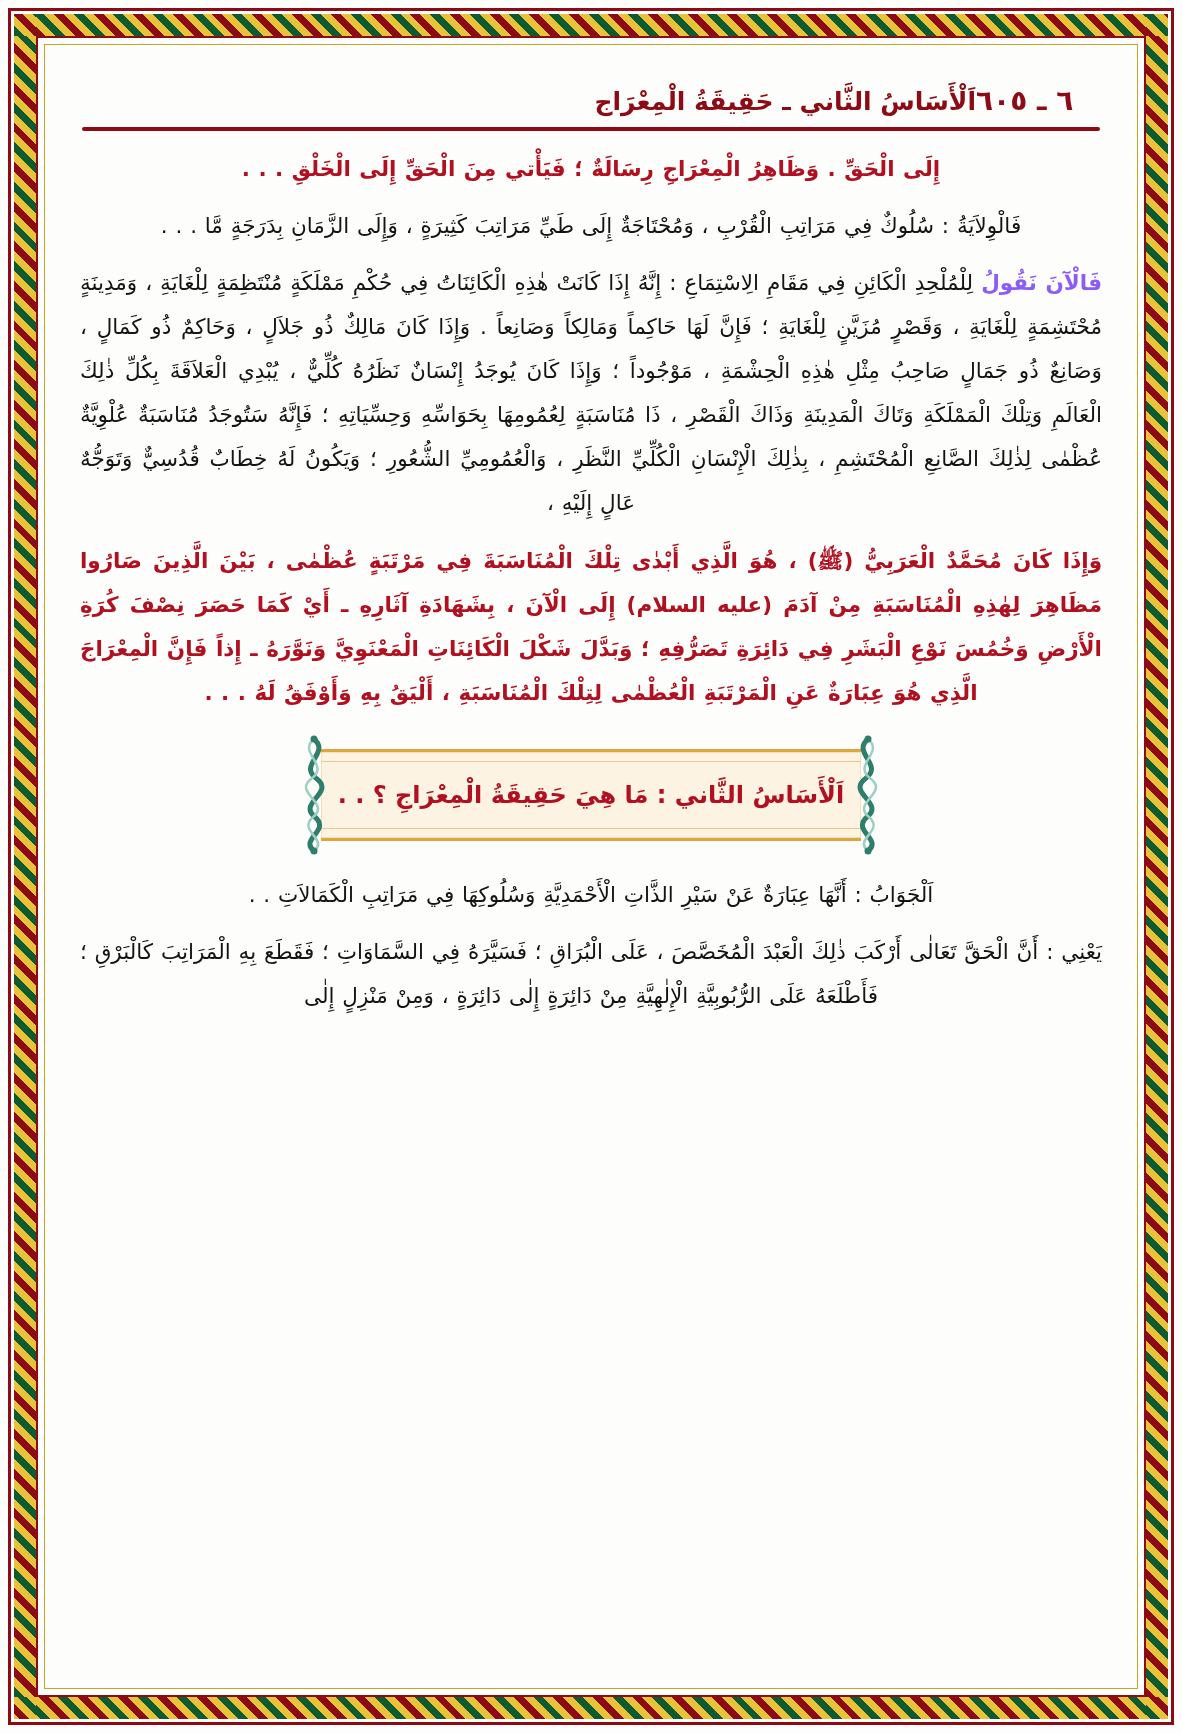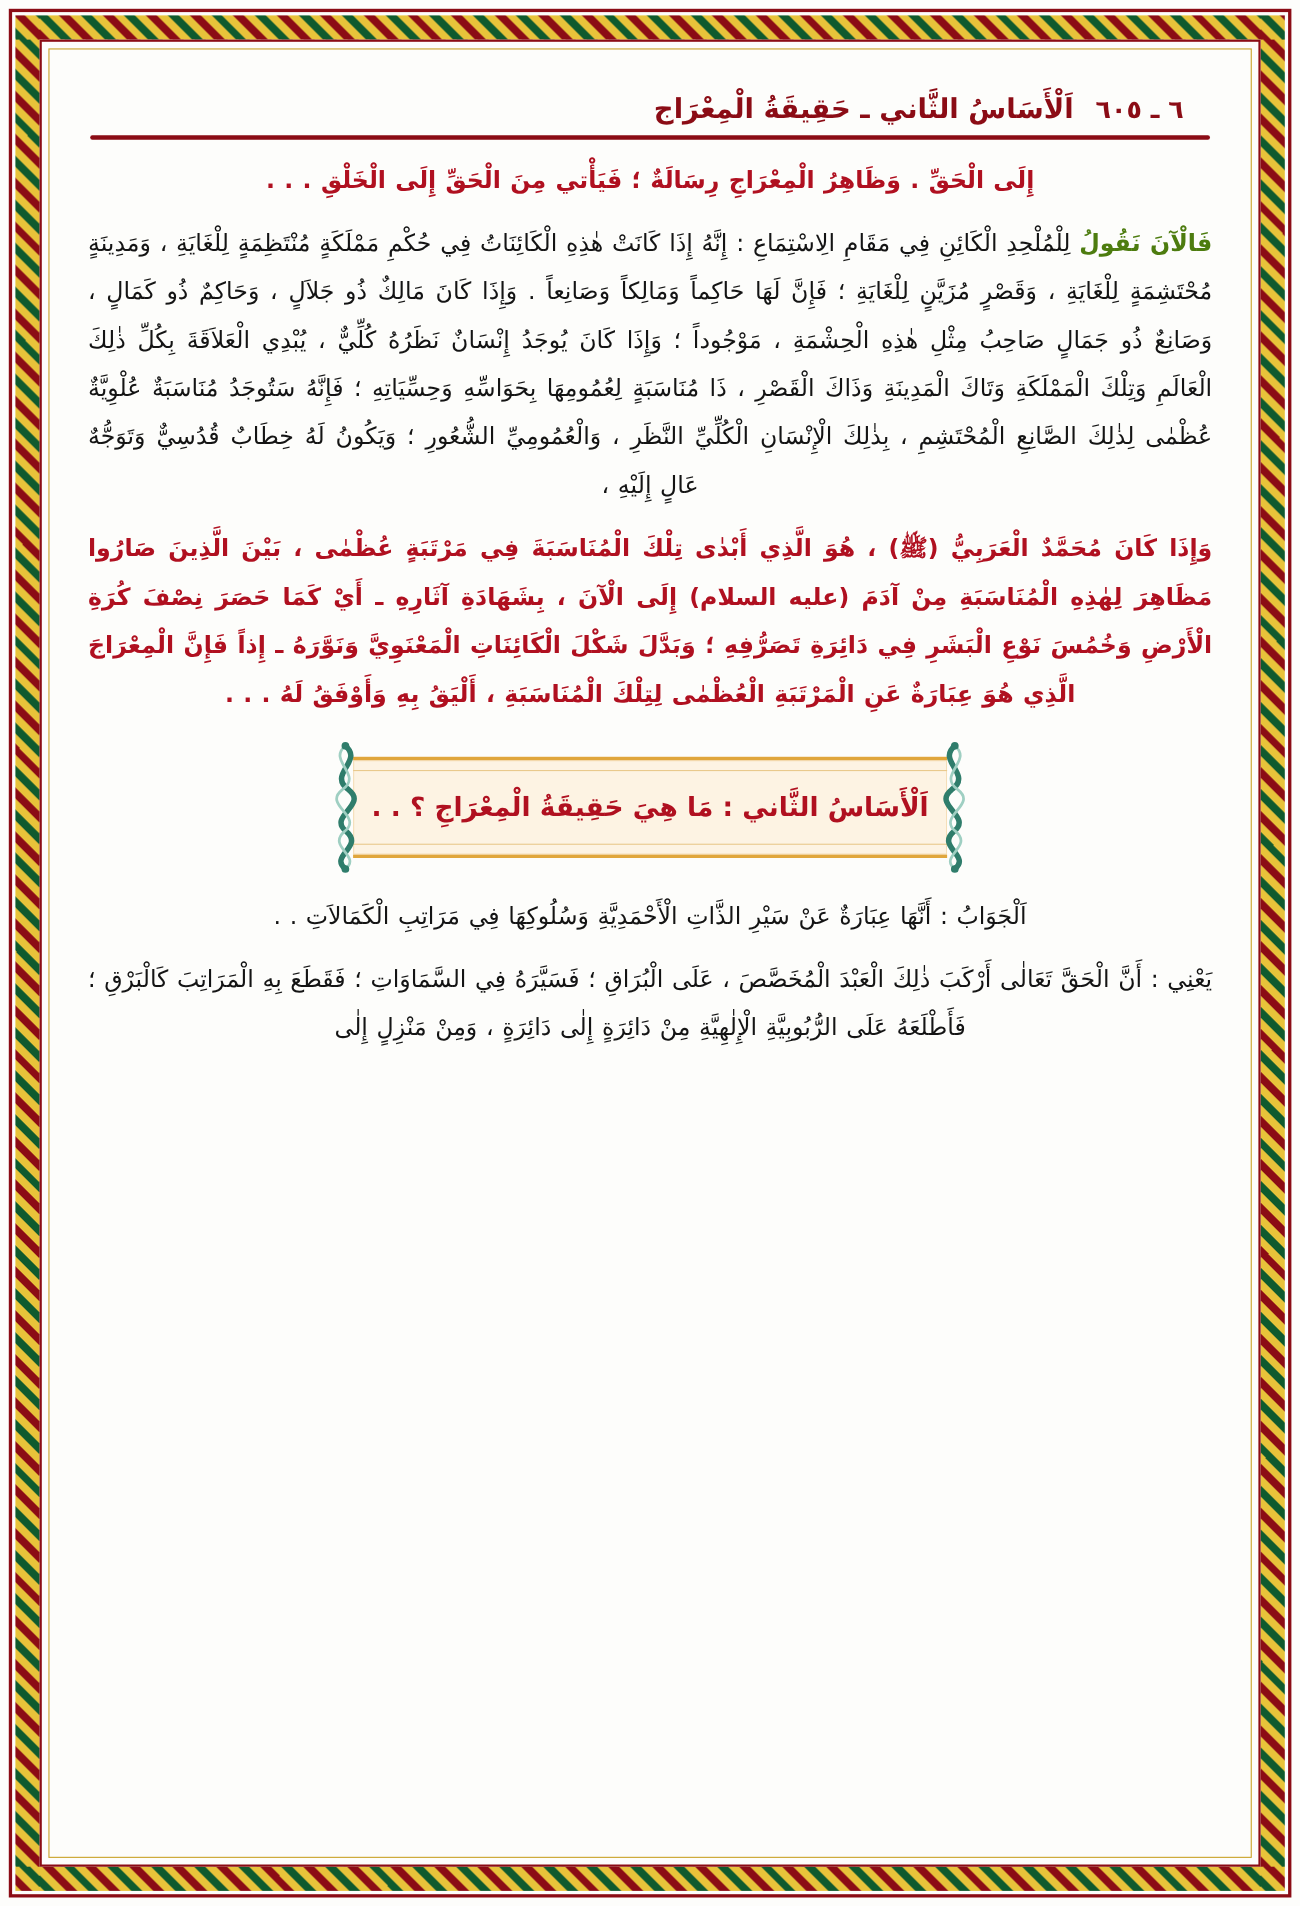--- a/index.html
+++ b/index.html
@@ -68,24 +68,24 @@
   }
   .header-title {
     flex: 1;
     color: #8b0c15;
     font-size: 25px;
     font-weight: bold;
     letter-spacing: 0;
   }
   .header-page {
     color: #8b0c15;
-    font-size: 23px;
+    font-size: 28px;
     font-weight: bold;
     min-width: 120px;
-    text-align: center;
+    text-align: left;
     direction: rtl;
   }
   .header-rule {
     margin: 8px 2px 16px 2px;
     height: 4px;
     background: #8b0c15;
     border-radius: 2px;
   }
 
   .para {
@@ -99,21 +99,21 @@
     word-spacing: 1px;
   }
   .para.red {
     color: #b01020;
     font-weight: bold;
   }
   .para.black {
     color: #141414;
   }
   .lead {
-    color: #4d7c0f;
+    color: #8b5cf6;
     font-weight: bold;
   }
 
   
   .ornament-box {
     position: relative;
     margin: 20px auto 18px auto;
     width: 600px;
     height: 120px;
   }
@@ -168,20 +168,21 @@
     <div class="header-row">
       <div class="header-page">٦ ـ ٦٠٥</div>
       <div class="header-title">اَلْأَسَاسُ الثَّاني ـ حَقِيقَةُ الْمِعْرَاج</div>
       <div class="header-page" style="visibility:hidden">&nbsp;</div>
     </div>
 
     <div class="header-rule"></div>
 
     <p class="para red">إِلَى الْحَقِّ . وَظَاهِرُ الْمِعْرَاجِ رِسَالَةٌ ؛ فَيَأْتي مِنَ الْحَقِّ إِلَى الْخَلْقِ . . .</p>
 
+    <p class="para black">فَالْوِلاَيَةُ : سُلُوكٌ فِي مَرَاتِبِ الْقُرْبِ ، وَمُحْتَاجَةٌ إِلَى طَيِّ مَرَاتِبَ كَثِيرَةٍ ، وَإِلَى الزَّمَانِ بِدَرَجَةٍ مَّا . . .</p>
 
 
     <p class="para black"><span class="lead">فَالْآنَ نَقُولُ</span><span> لِلْمُلْحِدِ الْكَائِنِ فِي مَقَامِ الِاسْتِمَاعِ : إِنَّهُ إِذَا كَانَتْ هٰذِهِ الْكَائِنَاتُ فِي حُكْمِ مَمْلَكَةٍ مُنْتَظِمَةٍ لِلْغَايَةِ ، وَمَدِينَةٍ مُحْتَشِمَةٍ لِلْغَايَةِ ، وَقَصْرٍ مُزَيَّنٍ لِلْغَايَةِ ؛ فَإِنَّ لَهَا حَاكِماً وَمَالِكاً وَصَانِعاً . وَإِذَا كَانَ مَالِكٌ ذُو جَلاَلٍ ، وَحَاكِمٌ ذُو كَمَالٍ ، وَصَانِعٌ ذُو جَمَالٍ صَاحِبُ مِثْلِ هٰذِهِ الْحِشْمَةِ ، مَوْجُوداً ؛ وَإِذَا كَانَ يُوجَدُ إِنْسَانٌ نَظَرُهُ كُلِّيٌّ ، يُبْدِي الْعَلاَقَةَ بِكُلِّ ذٰلِكَ الْعَالَمِ وَتِلْكَ الْمَمْلَكَةِ وَتَاكَ الْمَدِينَةِ وَذَاكَ الْقَصْرِ ، ذَا مُنَاسَبَةٍ لِعُمُومِهَا بِحَوَاسِّهِ وَحِسِّيَاتِهِ ؛ فَإِنَّهُ سَتُوجَدُ مُنَاسَبَةٌ عُلْوِيَّةٌ عُظْمٰى لِذٰلِكَ الصَّانِعِ الْمُحْتَشِمِ ، بِذٰلِكَ الْإِنْسَانِ الْكُلِّيِّ النَّظَرِ ، وَالْعُمُومِيِّ الشُّعُورِ ؛ وَيَكُونُ لَهُ خِطَابٌ قُدُسِيٌّ وَتَوَجُّهٌ عَالٍ إِلَيْهِ ، </span></p>
 
     <p class="para red">وَإِذَا كَانَ مُحَمَّدٌ الْعَرَبِيُّ (ﷺ) ، هُوَ الَّذِي أَبْدٰى تِلْكَ الْمُنَاسَبَةَ فِي مَرْتَبَةٍ عُظْمٰى ، بَيْنَ الَّذِينَ صَارُوا مَظَاهِرَ لِهٰذِهِ الْمُنَاسَبَةِ مِنْ آدَمَ (عليه السلام) إِلَى الْآنَ ، بِشَهَادَةِ آثَارِهِ ـ أَيْ كَمَا حَصَرَ نِصْفَ كُرَةِ الْأَرْضِ وَخُمُسَ نَوْعِ الْبَشَرِ فِي دَائِرَةِ تَصَرُّفِهِ ؛ وَبَدَّلَ شَكْلَ الْكَائِنَاتِ الْمَعْنَوِيَّ وَنَوَّرَهُ ـ إِذاً فَإِنَّ الْمِعْرَاجَ الَّذِي هُوَ عِبَارَةٌ عَنِ الْمَرْتَبَةِ الْعُظْمٰى لِتِلْكَ الْمُنَاسَبَةِ ، أَلْيَقُ بِهِ وَأَوْفَقُ لَهُ . . .</p>
 
     <div class="ornament-box">
       <div class="ornament-frame"></div>
       <div class="ornament-inner">
         <div class="ornament-text">اَلْأَسَاسُ الثَّاني : مَا هِيَ حَقِيقَةُ الْمِعْرَاجِ ؟ . .</div>

